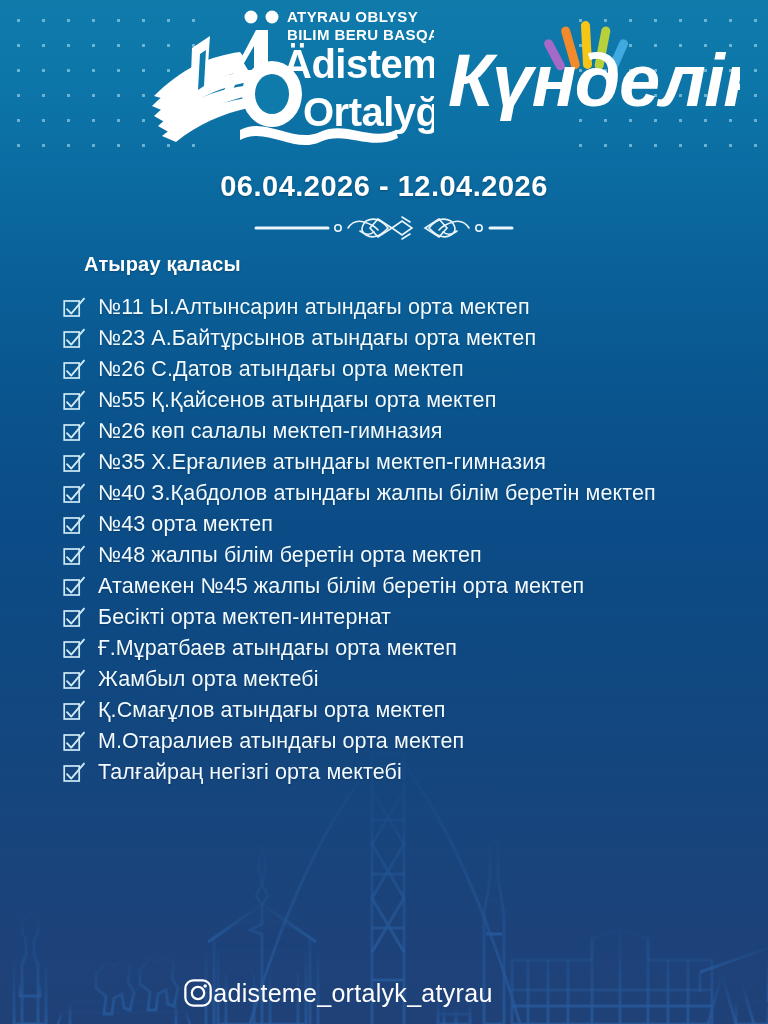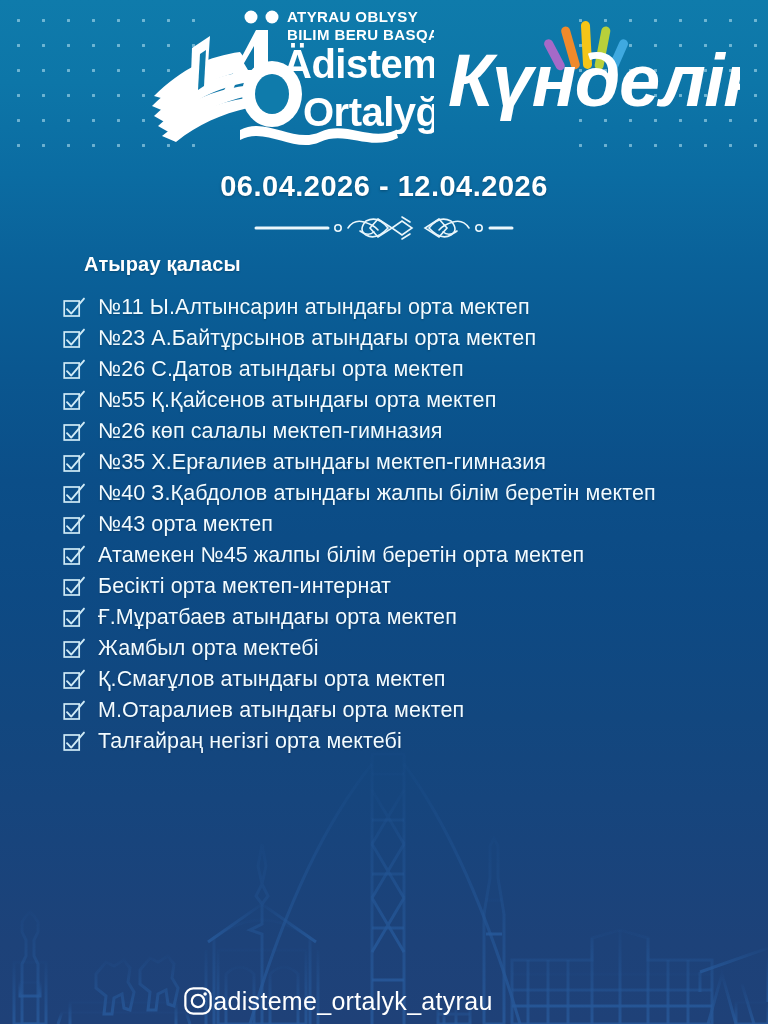--- a/index.html
+++ b/index.html
@@ -137,21 +137,21 @@
     color: #f2fbff;
     letter-spacing: 0.1px;
     text-shadow: 0 1px 2px rgba(0,0,0,0.22);
     white-space: nowrap;
   }
 
   
   .footer {
     position: absolute;
     left: 0;
-    bottom: 8px;
+    bottom: 16px;
     width: 676px;
     display: flex;
     align-items: center;
     justify-content: center;
   }
   .ig-icon {
     width: 30px;
     height: 30px;
     flex: 0 0 auto;
   }
@@ -363,20 +363,29 @@
   <li class="list-item">
     <span class="check">
       <svg width="24" height="24" viewBox="0 0 24 24">
         <rect x="2.2" y="5" width="15" height="15" fill="none" stroke="#cfeaf6" stroke-width="1.7"></rect>
         <path d="M5 13.2 L9.2 17.6 L22 2.6" fill="none" stroke="#cfeaf6" stroke-width="1.9" stroke-linecap="round" stroke-linejoin="round"></path>
       </svg>
     </span>
     <span class="item-label">№43 орта мектеп</span>
   </li>
 
+  <li class="list-item">
+    <span class="check">
+      <svg width="24" height="24" viewBox="0 0 24 24">
+        <rect x="2.2" y="5" width="15" height="15" fill="none" stroke="#cfeaf6" stroke-width="1.7"></rect>
+        <path d="M5 13.2 L9.2 17.6 L22 2.6" fill="none" stroke="#cfeaf6" stroke-width="1.9" stroke-linecap="round" stroke-linejoin="round"></path>
+      </svg>
+    </span>
+    <span class="item-label">№48 жалпы білім беретін орта мектеп</span>
+  </li>
 
   <li class="list-item">
     <span class="check">
       <svg width="24" height="24" viewBox="0 0 24 24">
         <rect x="2.2" y="5" width="15" height="15" fill="none" stroke="#cfeaf6" stroke-width="1.7"></rect>
         <path d="M5 13.2 L9.2 17.6 L22 2.6" fill="none" stroke="#cfeaf6" stroke-width="1.9" stroke-linecap="round" stroke-linejoin="round"></path>
       </svg>
     </span>
     <span class="item-label">Атамекен №45 жалпы білім беретін орта мектеп</span>
   </li>

